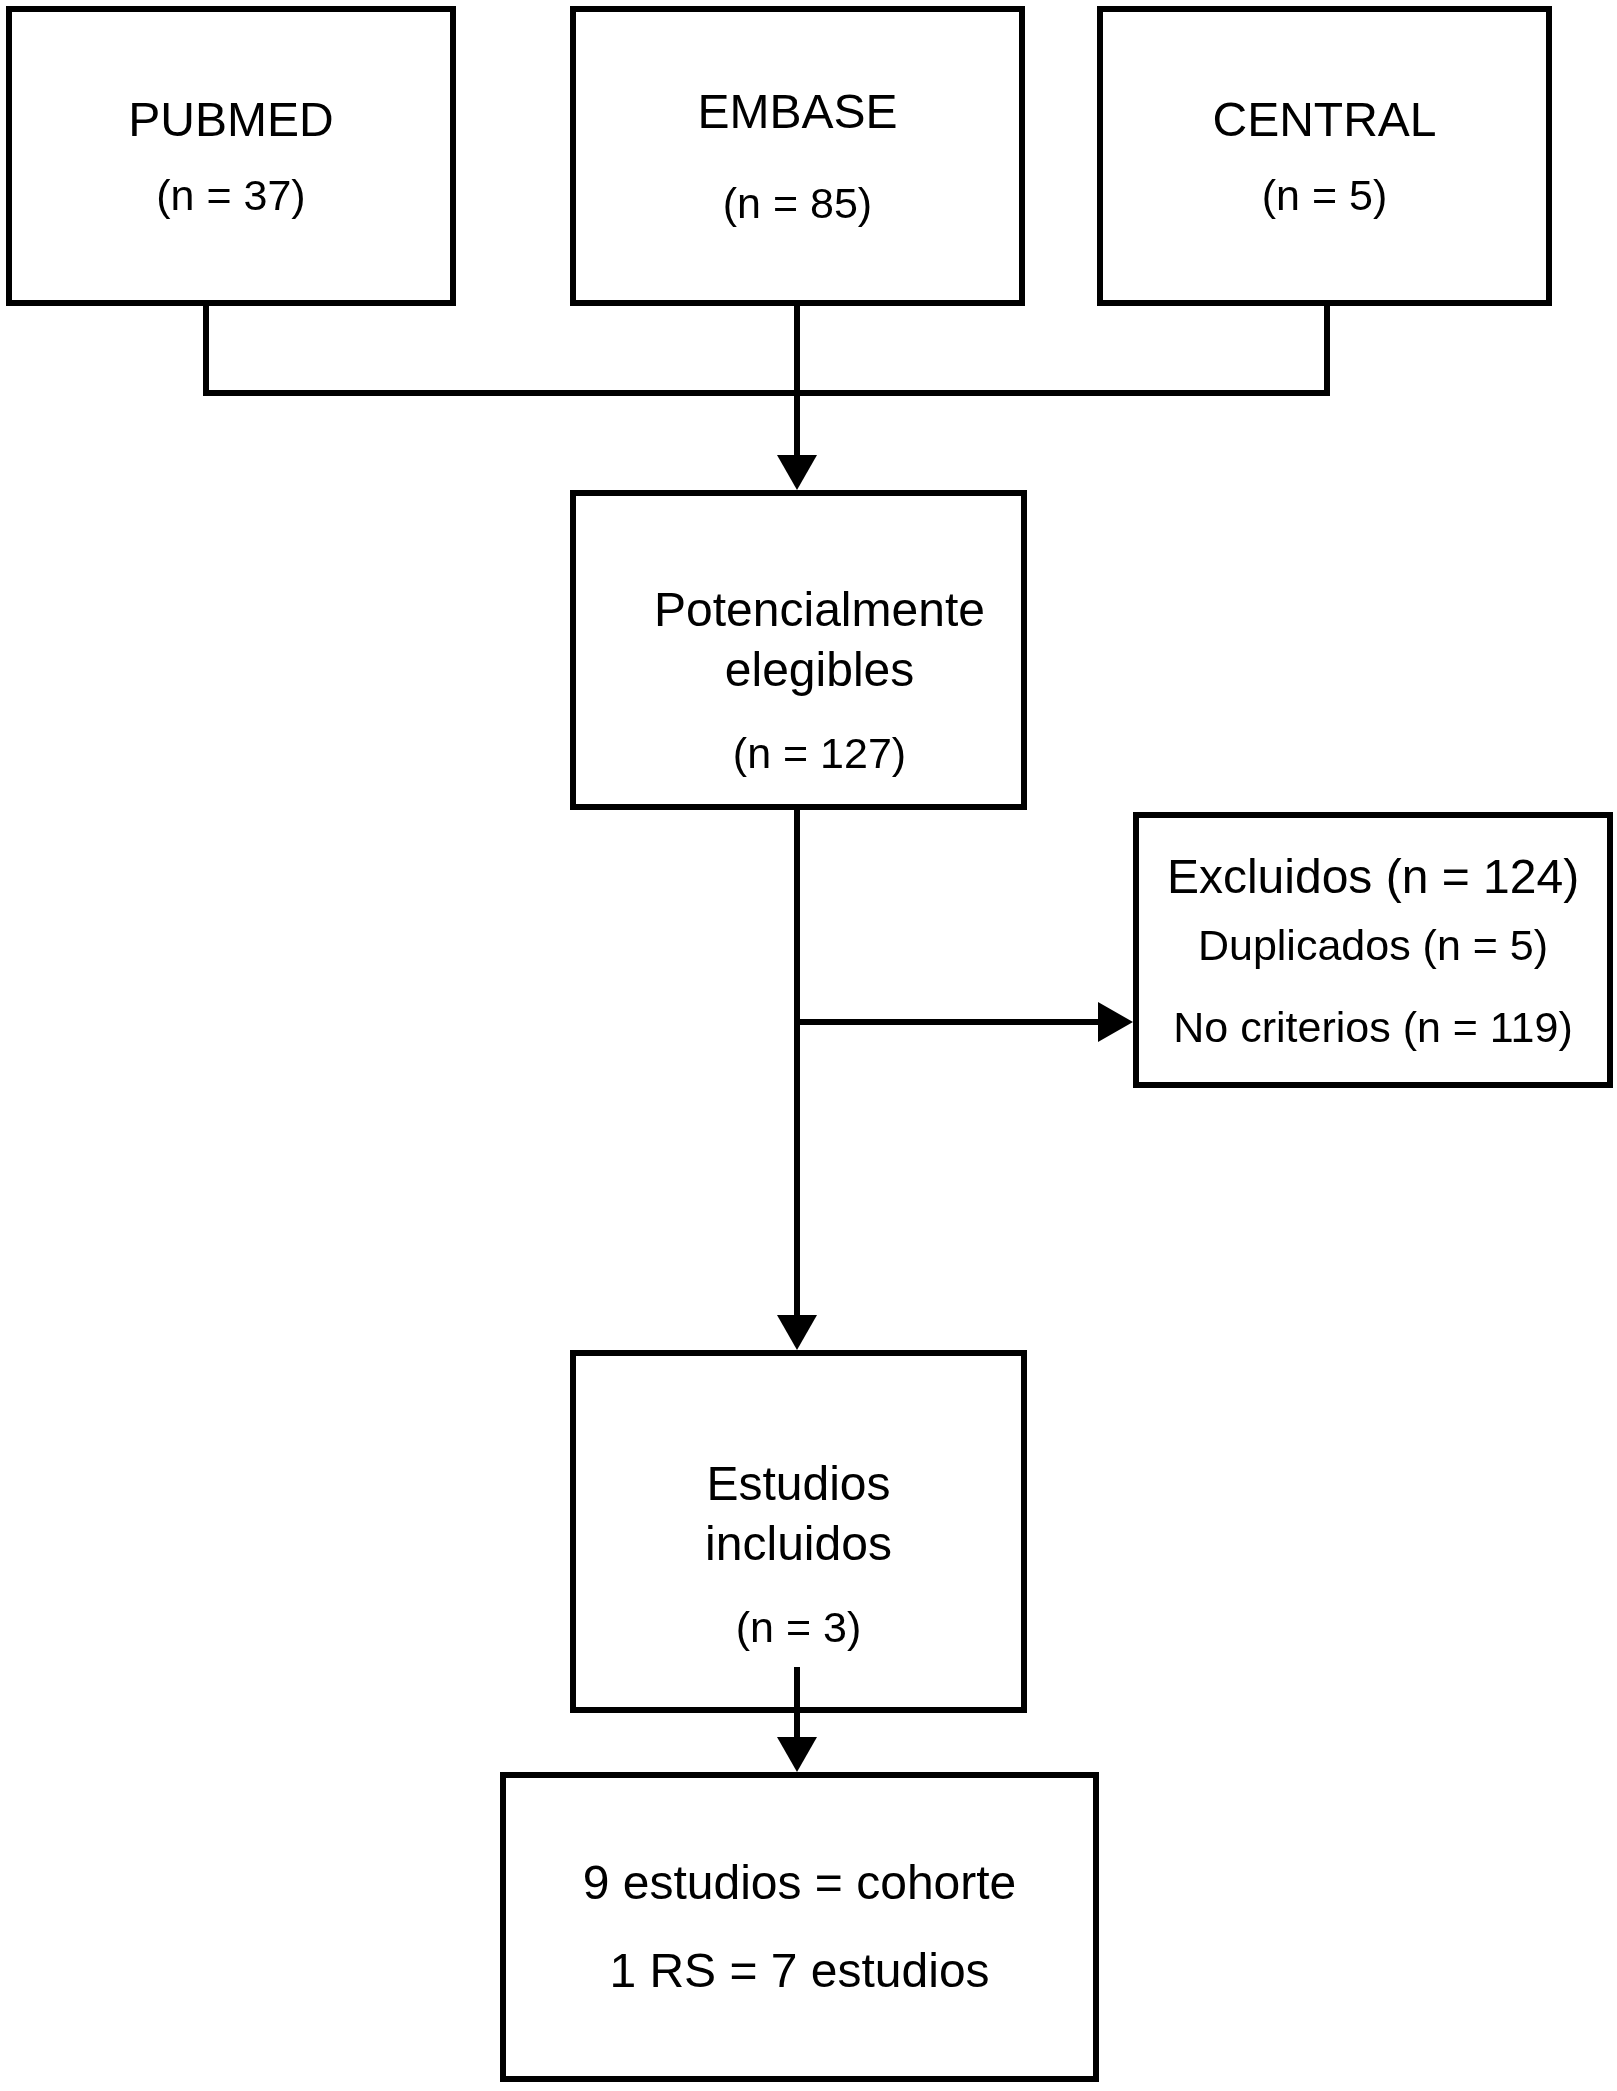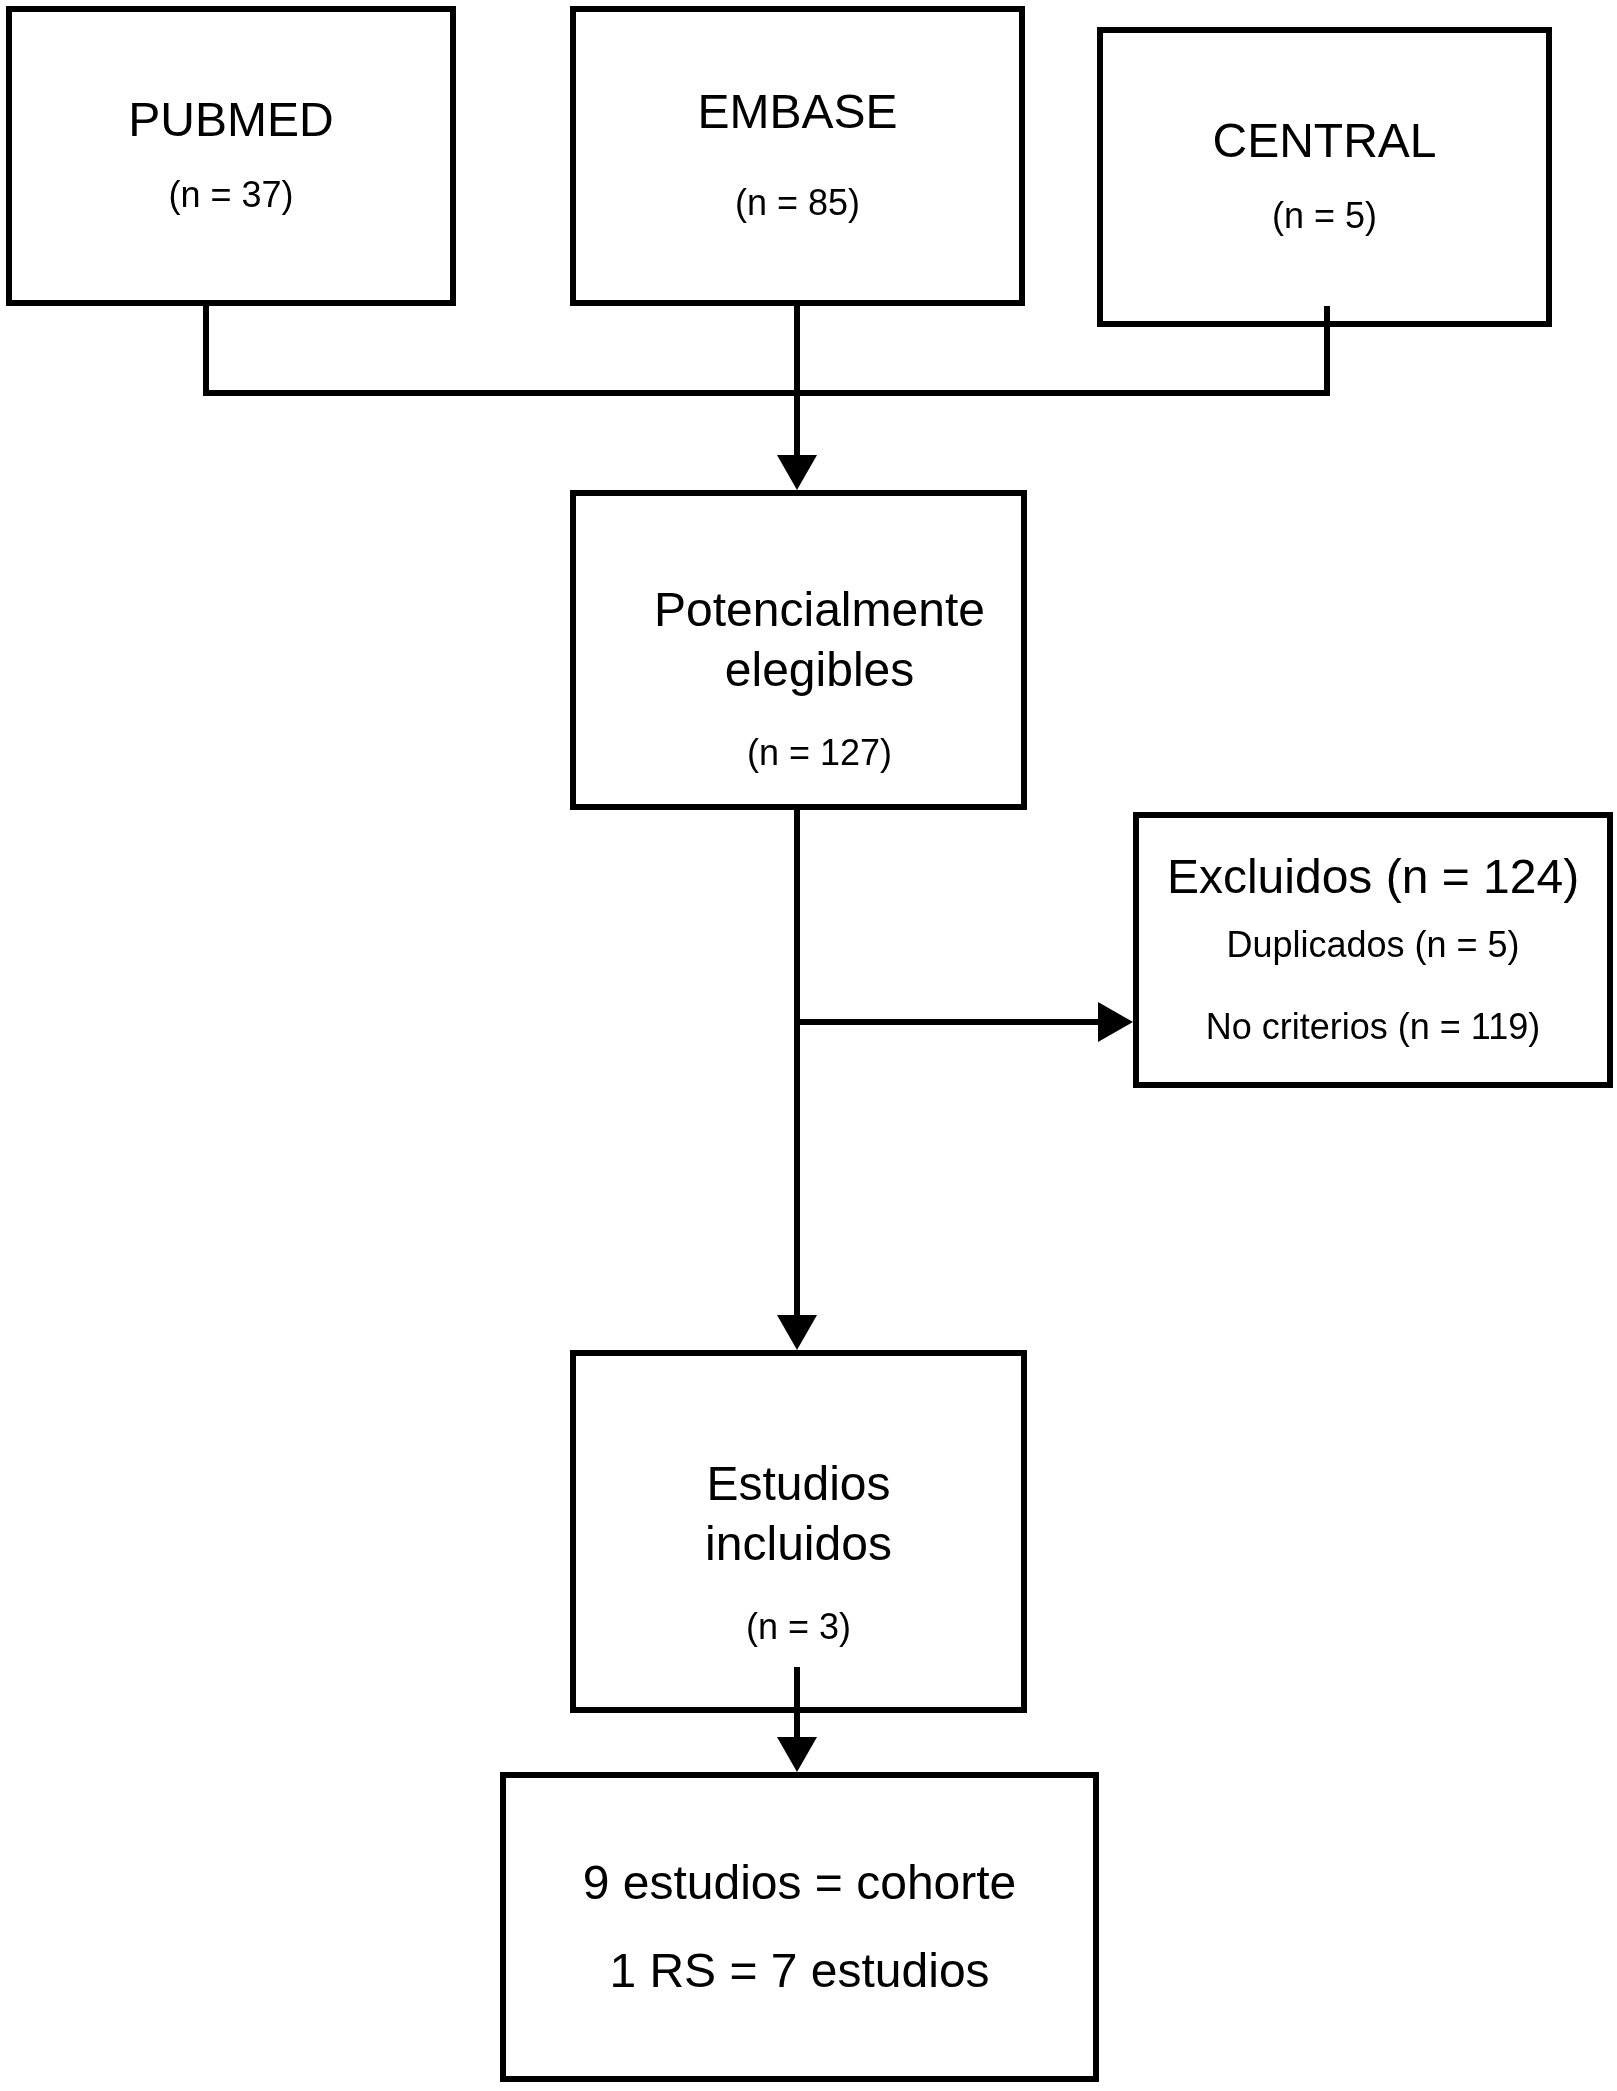--- a/index.html
+++ b/index.html
@@ -26,21 +26,21 @@
     align-items: center;
     justify-content: center;
     text-align: center;
   }
   .title-line {
     font-size: 48px;
     line-height: 60px;
     white-space: nowrap;
   }
   .sub-line {
-    font-size: 36px;
+    font-size: 43px;
     line-height: 54px;
     white-space: nowrap;
   }
   .line {
     position: absolute;
     background: #000000;
   }
   .arrow-down {
     position: absolute;
     width: 0;
@@ -68,21 +68,21 @@
   <div class="node" style="left:6px; top:6px; width:450px; height:300px;">
     <div class="title-line">PUBMED</div>
     <div class="sub-line mt-gap-sm">(n = 37)</div>
   </div>
 
   <div class="node" style="left:570px; top:6px; width:455px; height:300px;gap:16px;">
     <div class="title-line">EMBASE</div>
     <div class="sub-line mt-gap-sm">(n = 85)</div>
   </div>
 
-  <div class="node" style="left:1097px; top:6px; width:455px; height:300px;margin-top:21px;">
+  <div class="node" style="left:1097px; top:6px; width:455px; height:300px;">
     <div class="title-line">CENTRAL</div>
     <div class="sub-line mt-gap-sm">(n = 5)</div>
   </div>
 
   <div class="line" style="left:203px; top:306px; width:6px; height:90px;"></div>
   <div class="line" style="left:794px; top:306px; width:6px; height:152px;"></div>
   <div class="line" style="left:1324px; top:306px; width:6px; height:90px;"></div>
   <div class="line" style="left:203px; top:390px; width:1127px; height:6px;"></div>
   <div class="arrow-down" style="left:777px; top:455px;"></div>
 

